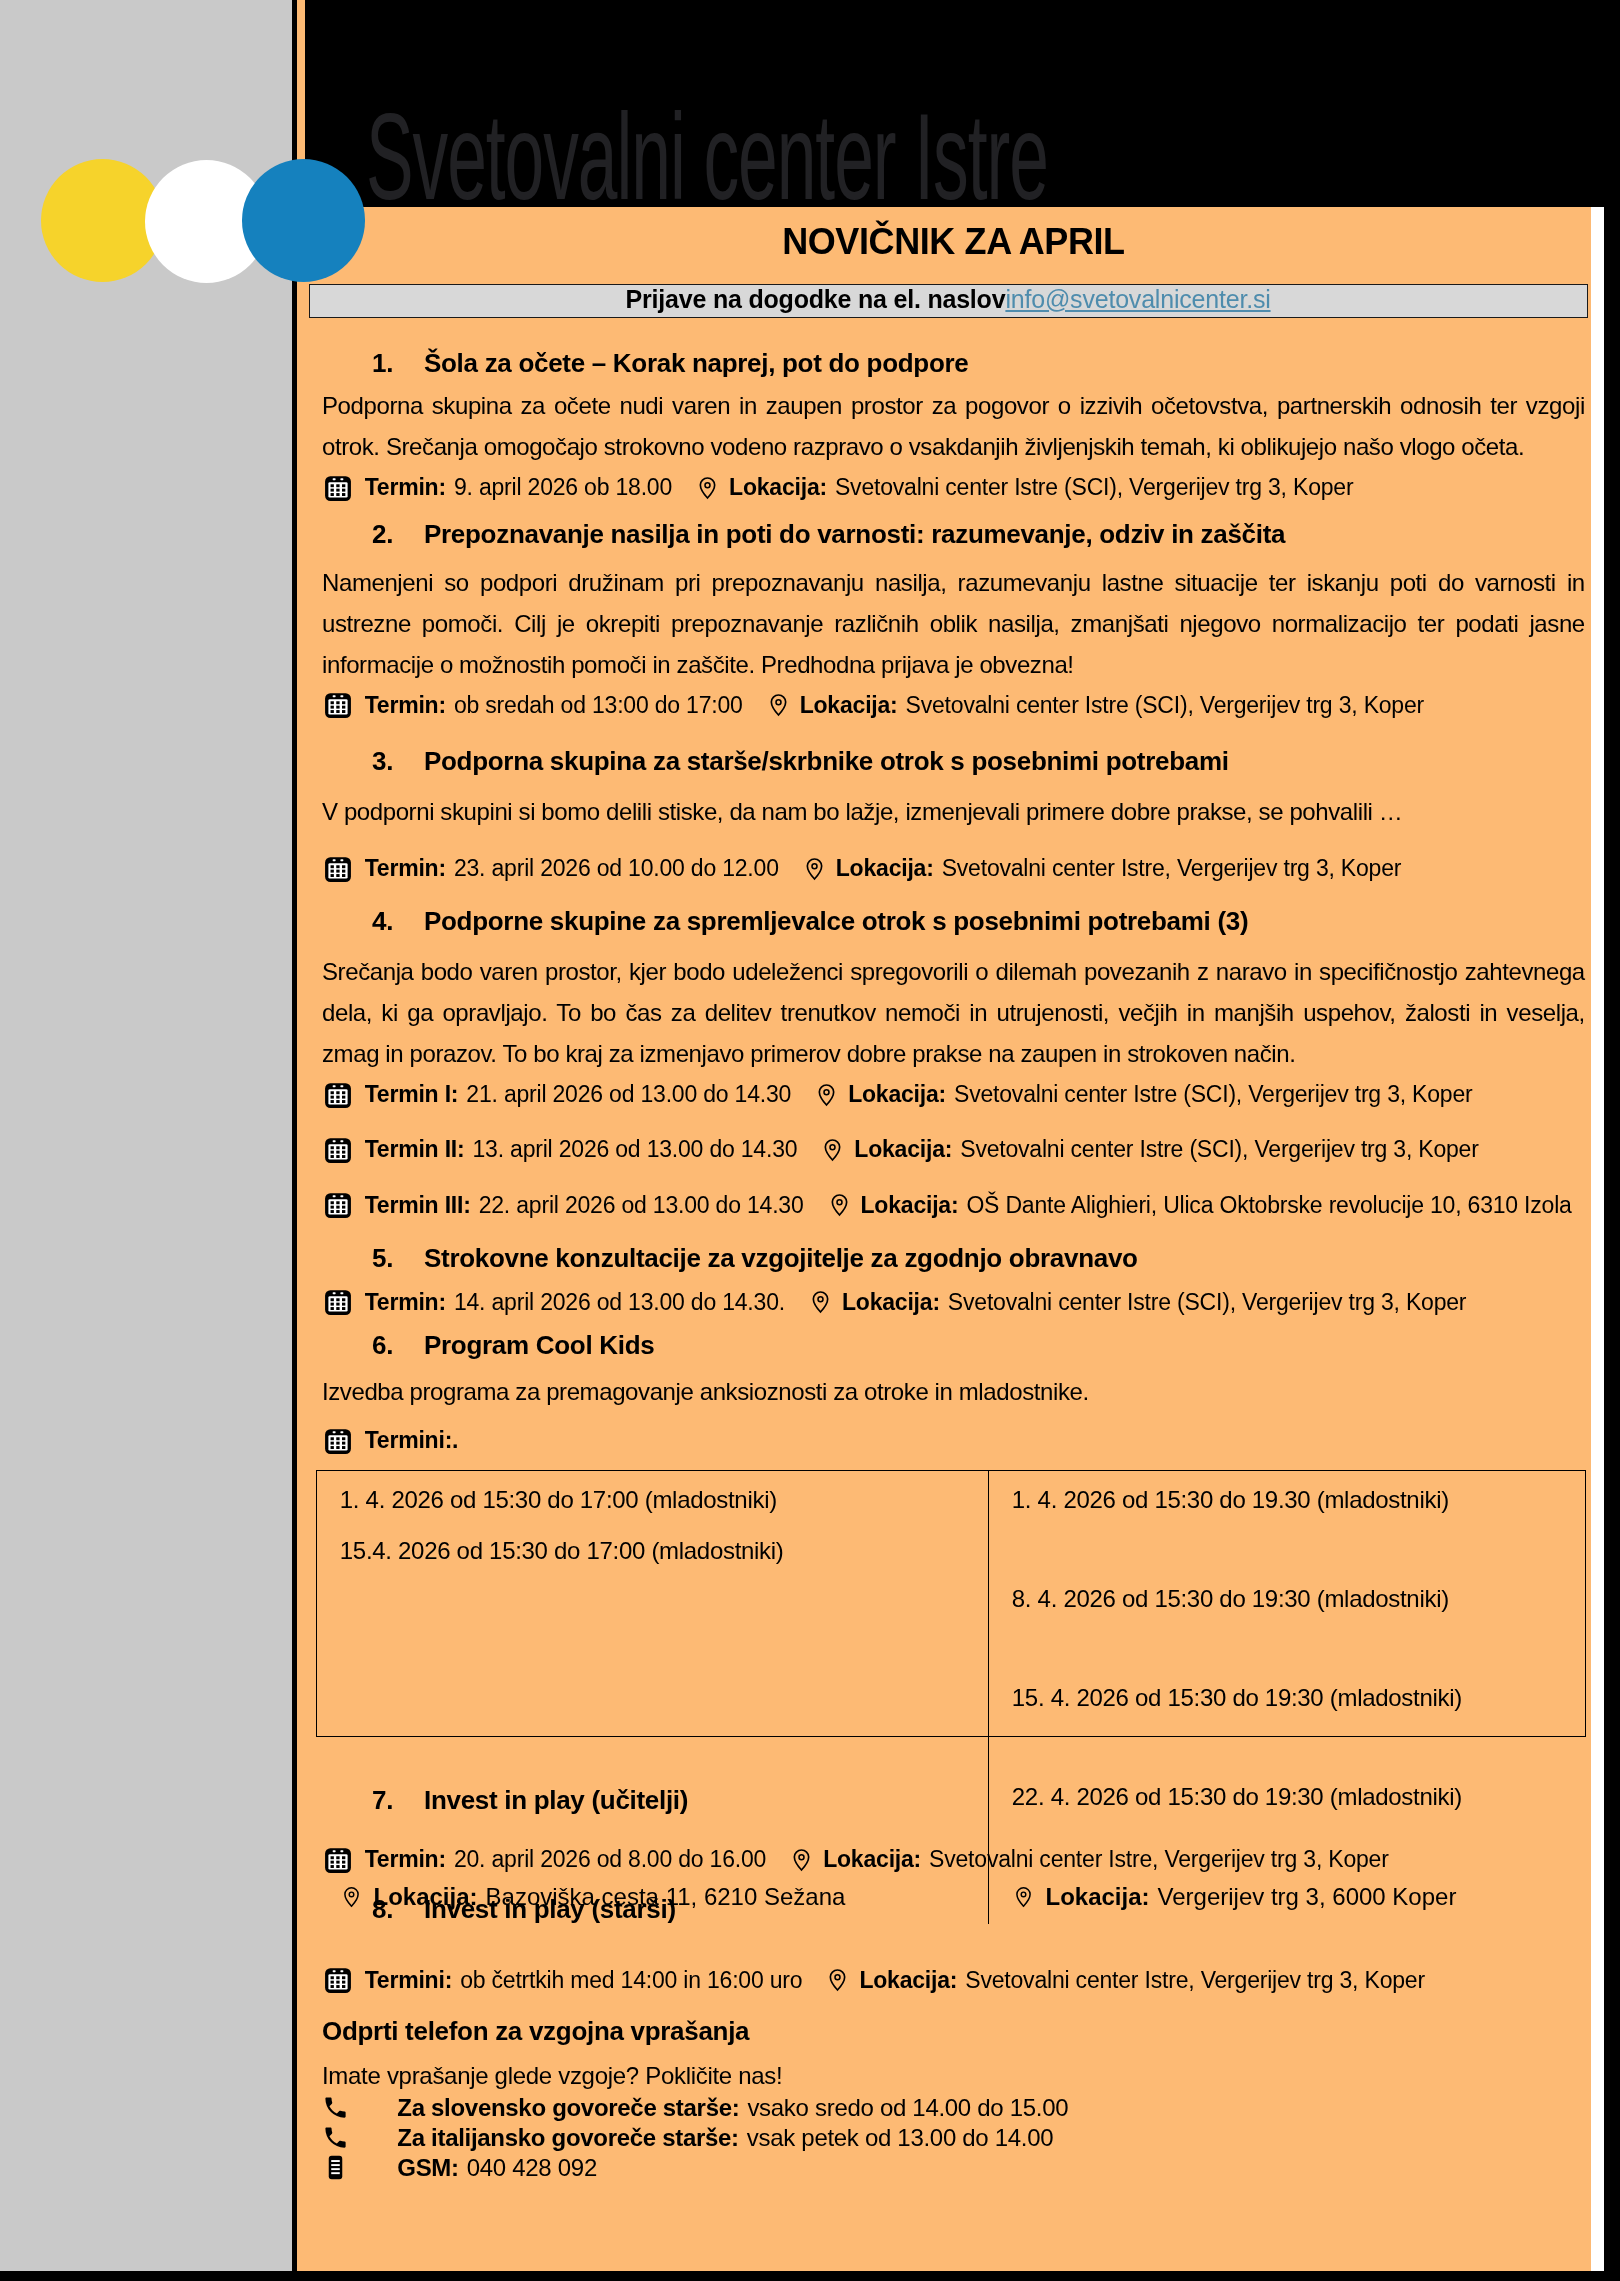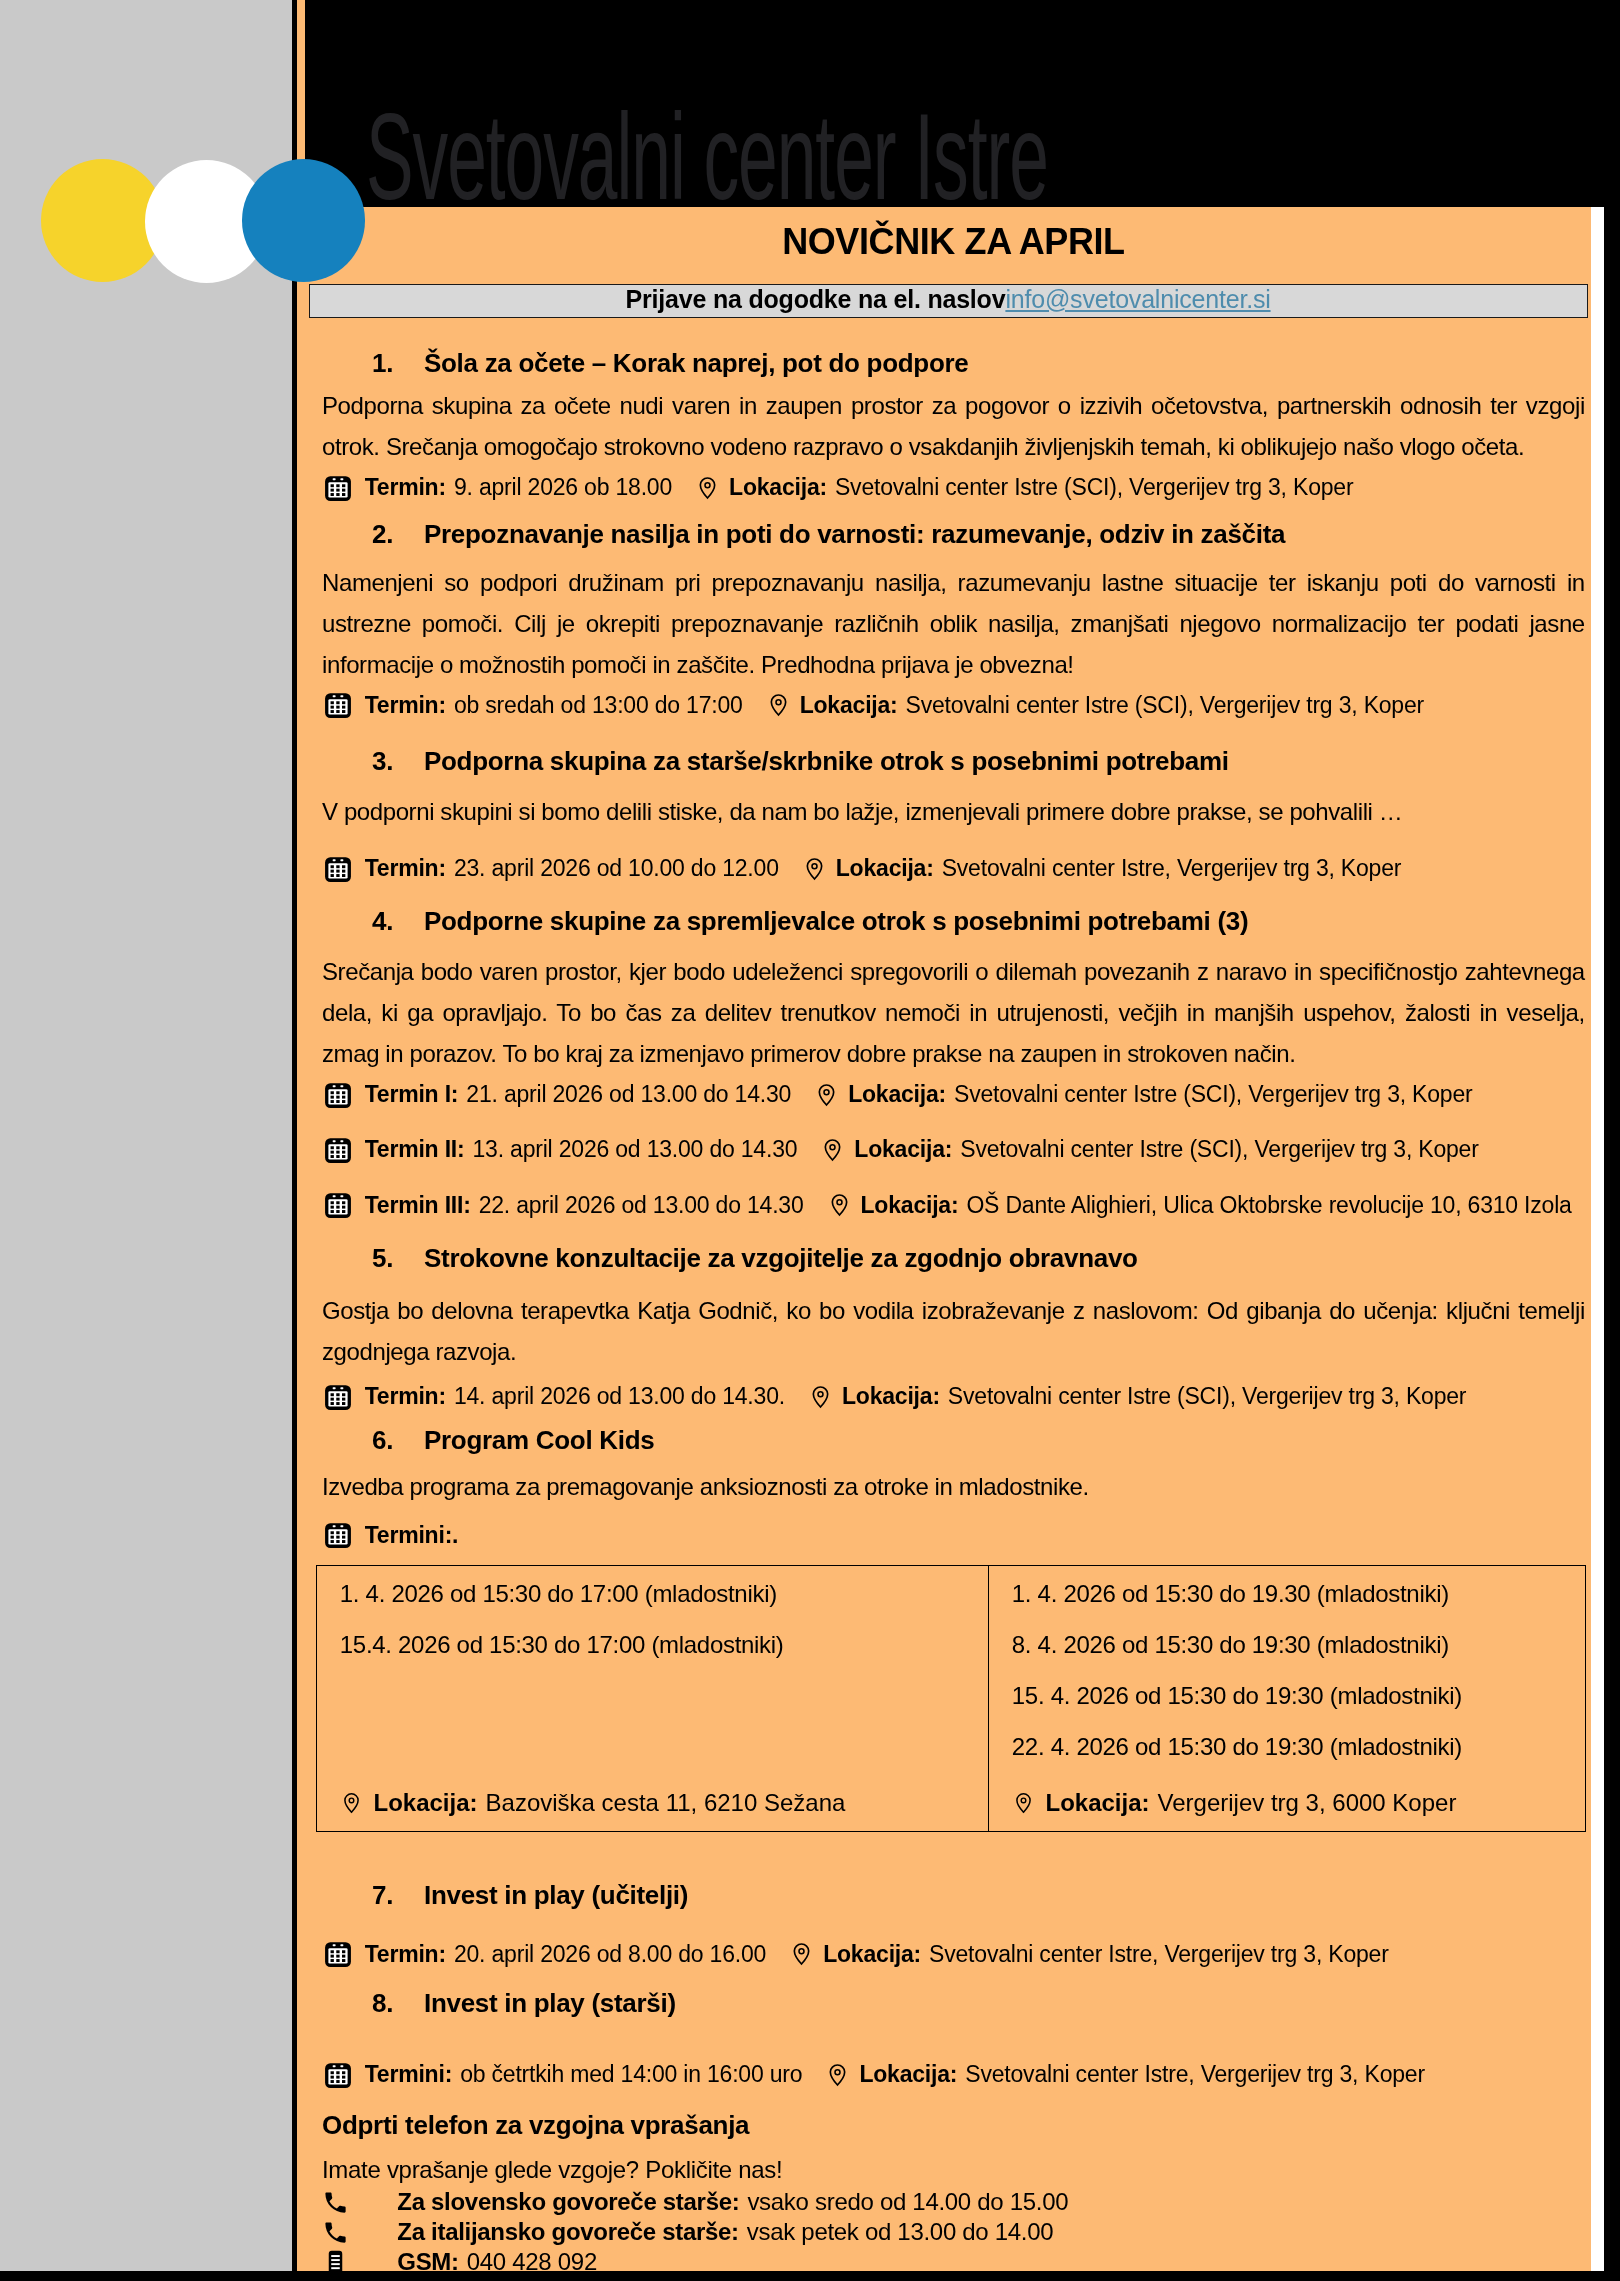--- a/index.html
+++ b/index.html
@@ -33,21 +33,21 @@
   .body-p{font-size:24px;line-height:41px;text-align:justify;letter-spacing:-0.4px;margin:0;}
   .term{display:flex;align-items:center;font-size:23px;line-height:41px;height:41px;letter-spacing:-0.2px;white-space:nowrap;}
   .term b{margin-right:8px;}
   .i{width:32px;height:32px;flex:none;}
   .cal-i{margin-right:10.7px;}
   .pin-i{width:25px;height:32px;margin:0 9px 0 23px;flex:none;}
 
   .ck-table{margin:11.6px 0 0 -6.2px;width:1270px;height:267px;border:1.8px solid #000;box-sizing:border-box;
     display:grid;grid-template-columns:671px 1fr;}
   .ck-cell{padding:14.3px 18px 12.5px 23px;display:flex;flex-direction:column;box-sizing:border-box;min-width:0;}
-  .ck-cell.right{border-left:1.8px solid #000;}
+  .ck-cell.right{border-left:1.8px solid #000;gap:48px;}
   .ck-line{height:51px;font-size:24px;letter-spacing:-0.3px;white-space:nowrap;}
   .ck-loc{margin-top:auto;display:flex;align-items:center;font-size:24px;white-space:nowrap;}
   .ck-loc .pin-s{width:23px;height:30px;margin-right:10.7px;flex:none;}
   .ck-loc b{margin-right:8px;}
 
   .f-head{font-size:26px;font-weight:bold;line-height:41px;letter-spacing:-0.3px;}
   .f-intro{font-size:24px;line-height:34px;letter-spacing:-0.3px;}
   .f-row{display:flex;align-items:center;height:30px;font-size:24px;letter-spacing:-0.3px;white-space:nowrap;}
   .f-row .fi{width:27px;height:27px;margin-right:14.3px;flex:none;}
   .f-row b{margin-right:8px;margin-left:34px;}
@@ -201,21 +201,20 @@
           <use href="#sym-pin" xlink:href="#sym-pin"></use>
         </svg>
       <b>Lokacija:</b>
       <span>OŠ Dante Alighieri, Ulica Oktobrske revolucije 10, 6310 Izola</span>
     </div>
 
     <div class="sec" style="margin-top:14.3px">
       <span class="num">5.</span>
       <span>Strokovne konzultacije za vzgojitelje za zgodnjo obravnavo</span>
     </div>
-    <p class="body-p" style="margin-top:12.5px">Gostja bo delovna terapevtka Katja Godnič, ko bo vodila izobraževanje z naslovom: Od gibanja do učenja: ključni temelji zgodnjega razvoja.</p>
     <div class="term" style="margin-top:4.5px">
       <svg class="i cal-i" viewBox="0 0 36 36" width="32" height="32">
           <use href="#sym-cal" xlink:href="#sym-cal"></use>
         </svg>
       <b>Termin:</b>
       <span>14. april 2026 od 13.00 do 14.30.</span>
       <svg class="pin-i" viewBox="0 0 28 36" width="25" height="32">
           <use href="#sym-pin" xlink:href="#sym-pin"></use>
         </svg>
       <b>Lokacija:</b>

